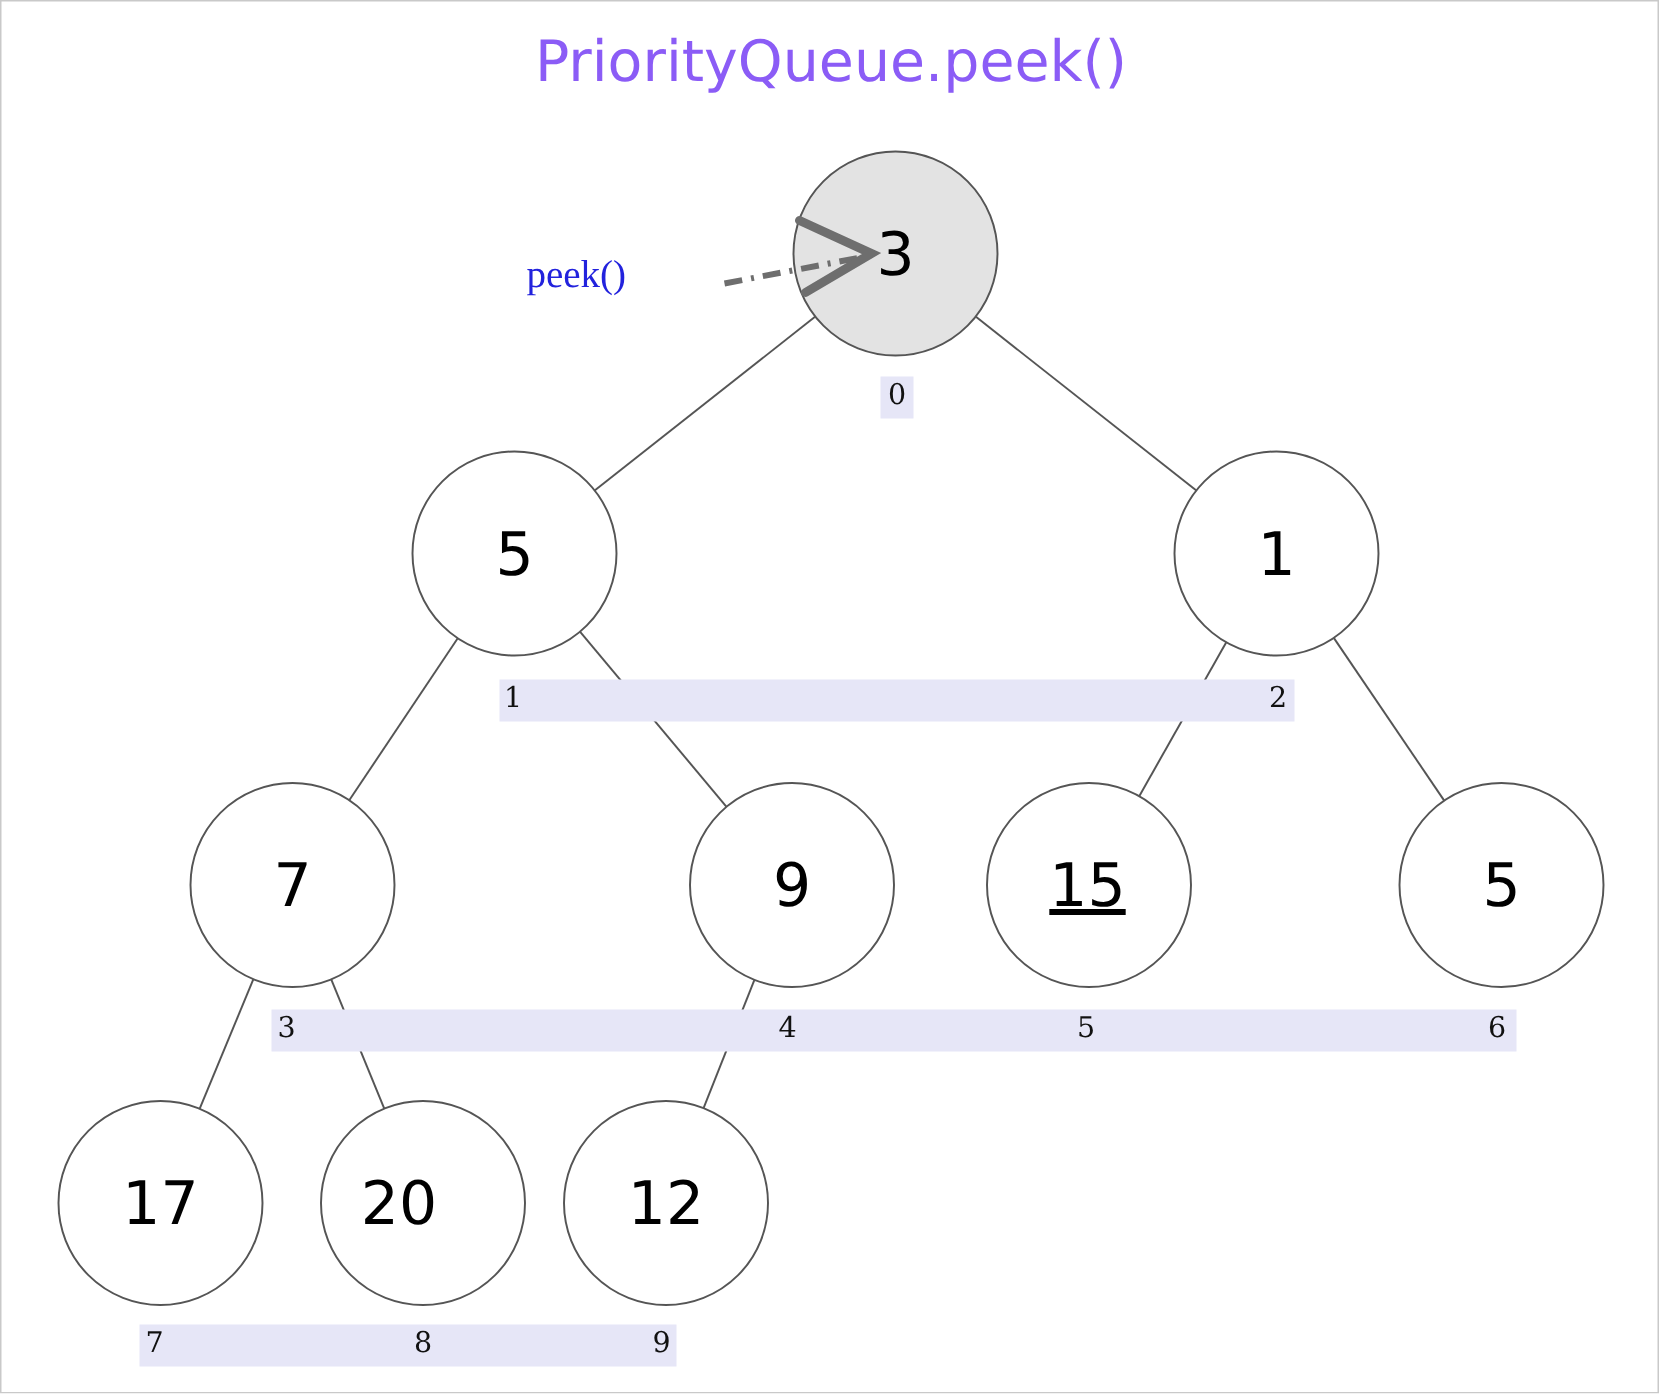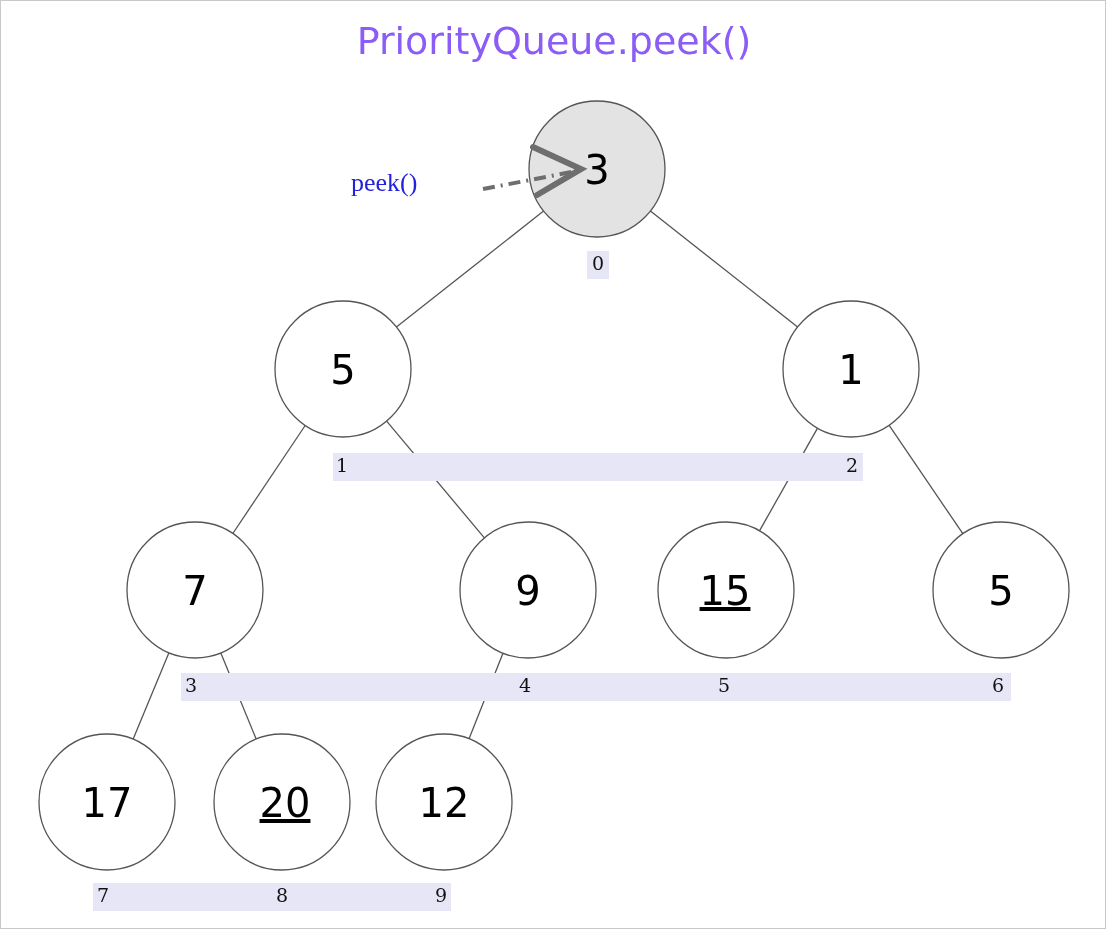--- a/index.html
+++ b/index.html
@@ -102,21 +102,21 @@
 
   <div id="node-label-layer">
       <div class="node-label" style="left: 596px; top: 169px;">3</div>
       <div class="node-label" style="left: 342px; top: 369px;">5</div>
       <div class="node-label" style="left: 850px; top: 369px;">1</div>
       <div class="node-label" style="left: 194px; top: 590px;">7</div>
       <div class="node-label" style="left: 527px; top: 590px;">9</div>
       <div class="node-label" style="left: 724px; top: 590px; text-decoration: underline;">15</div>
       <div class="node-label" style="left: 1000px; top: 590px;">5</div>
       <div class="node-label" style="left: 106px; top: 802px;">17</div>
-      <div class="node-label" style="left: 284px; top: 802px; text-decoration: underline;">20</div>
+      <div class="node-label" style="left: 265px; top: 802px;">20</div>
       <div class="node-label" style="left: 443px; top: 802px; text-align: right;">12</div>
     </div>
 
   <div id="index-layer">
       <div class="index-band" style="left: 586px; top: 250px; width: 22px; background: rgb(230, 230, 247);"></div>
       <div class="index-label" style="left: 597px; top: 251px;">0</div>
       <div class="index-band" style="left: 332px; top: 452px; width: 530px; background: rgb(230, 230, 247);"></div>
       <div class="index-label" style="left: 341px; top: 453px;">1</div>
       <div class="index-label" style="left: 851px; top: 453px;">2</div>
       <div class="index-band" style="left: 180px; top: 672px; width: 830px; background: rgb(230, 230, 247);"></div>

